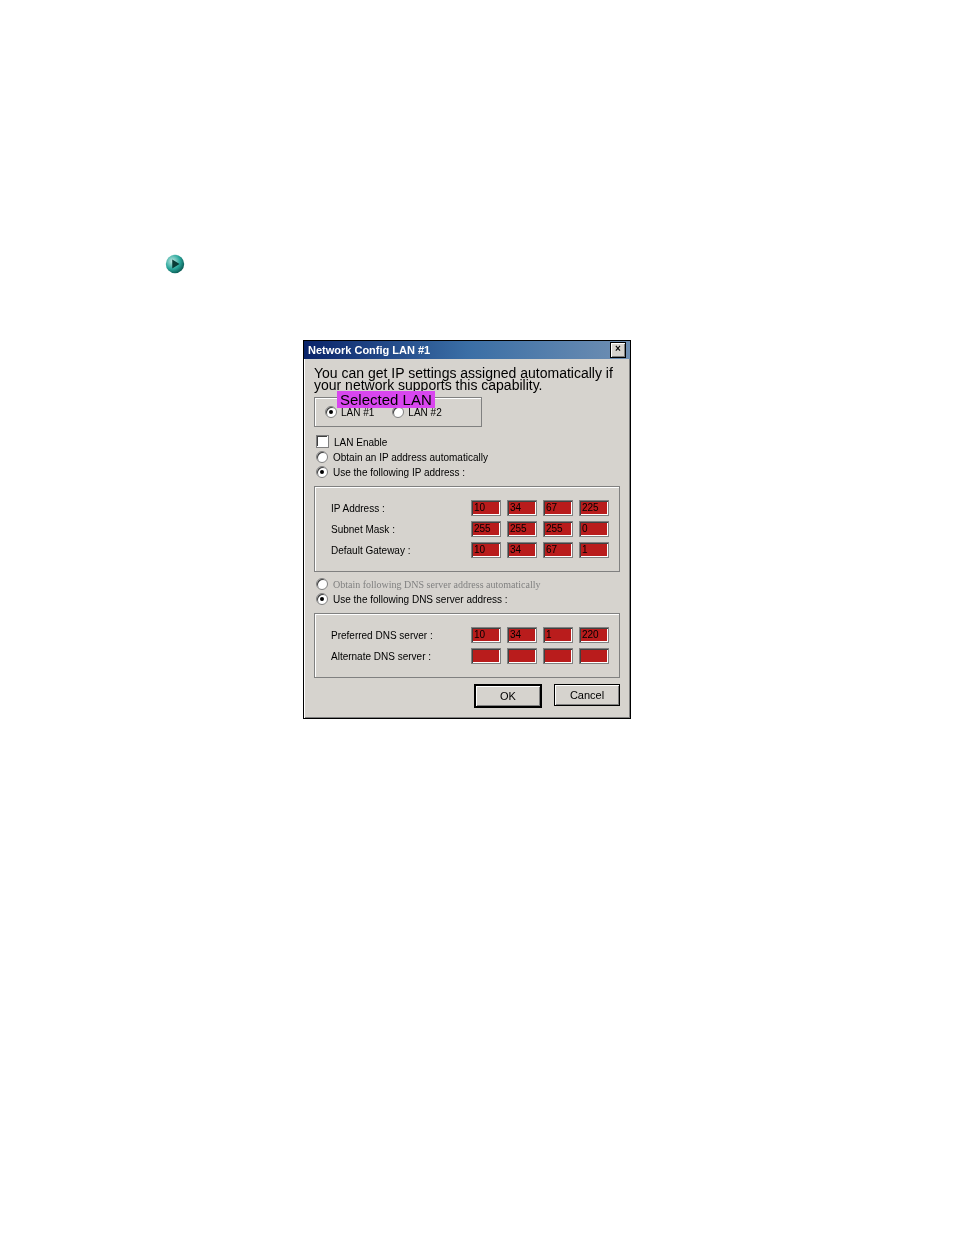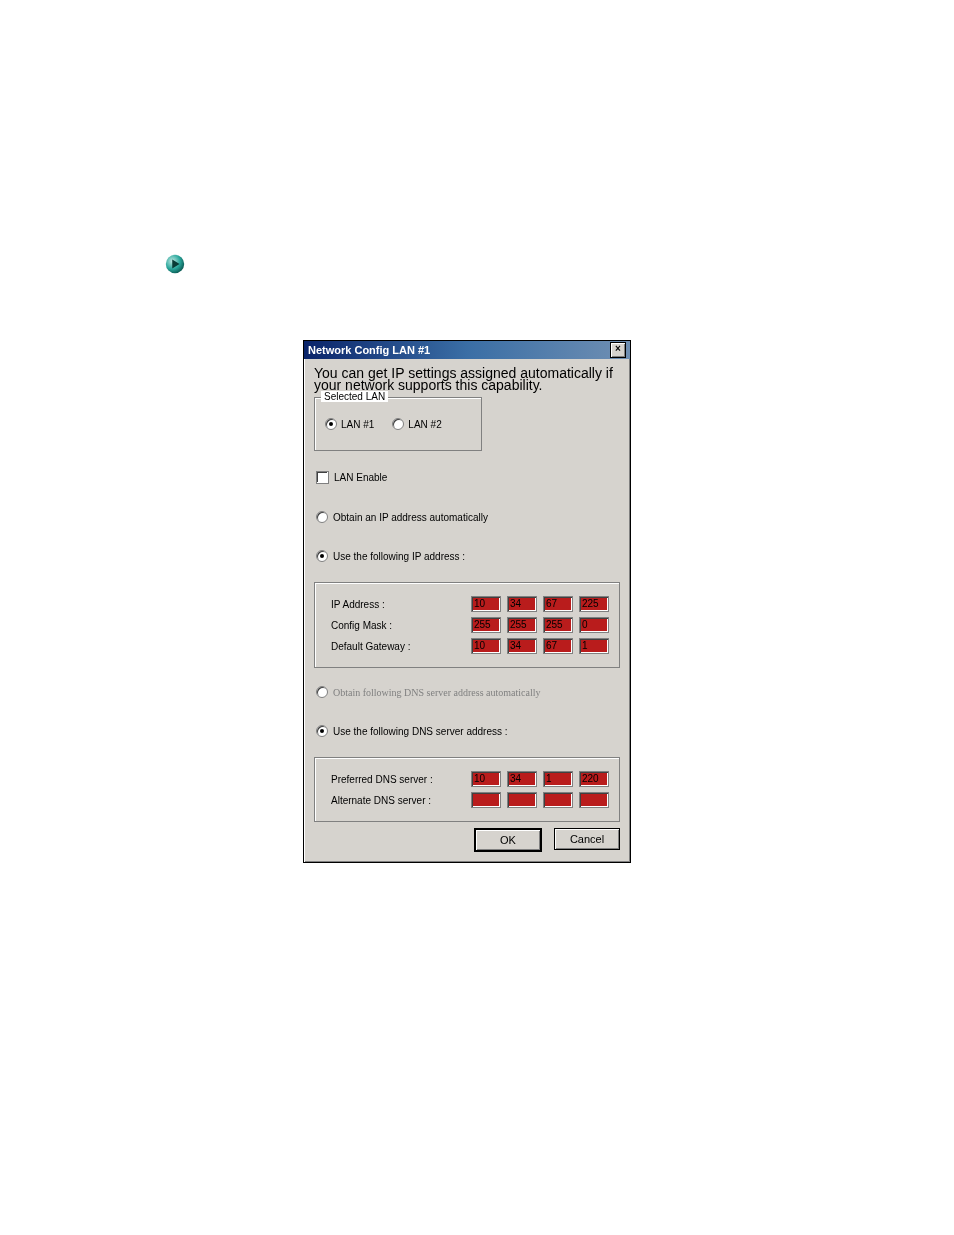--- a/index.html
+++ b/index.html
@@ -24,23 +24,23 @@
     box-shadow:inset 1px 1px 0 #fff, inset -1px -1px 0 #808080;
   }
   .body{padding:8px 10px 10px 10px;}
   .intro{font-size:14px;line-height:12px;margin-bottom:6px;}
   .fieldset{
     position:relative;border:1px solid #808080;
     box-shadow:inset 1px 1px 0 #fff;
     background:#d6d3ce;padding:6px 8px 6px 8px;margin-bottom:8px;
   }
   .legend{
-    position:absolute;top:-7px;left:6px;background:#ffffff;padding:0 3px;font-size:10px;color:#000;
-  }
-  .row{display:flex;align-items:center;font-size:10px;margin:12px 0;gap:5px;}
+    position:absolute;top:-7px;left:22px;background:#d946ef;padding:0 3px;font-size:15px;color:#000;
+  }
+  .row{display:flex;align-items:flex-end;font-size:10px;margin:0 0;gap:5px;}
   .radio-dot,.radio-empty{
     width:10px;height:10px;border-radius:50%;background:#fff;
     border:1px solid #808080;box-shadow:inset -1px -1px 0 #fff, inset 1px 1px 0 #404040;
     display:inline-flex;align-items:center;justify-content:center;flex:0 0 auto;
   }
   .radio-dot::after{content:"";width:4px;height:4px;border-radius:50%;background:#000;display:block;}
   .checkbox{
     width:11px;height:11px;background:#fff;border:1px solid #808080;
     box-shadow:inset -1px -1px 0 #fff, inset 1px 1px 0 #404040;flex:0 0 auto;
   }
@@ -132,21 +132,21 @@
       <div class="ip-row">
         <span class="ip-label">IP Address :</span>
         <span class="octets">
           <span class="octet">10</span>
           <span class="octet">34</span>
           <span class="octet">67</span>
           <span class="octet">225</span>
         </span>
       </div>
       <div class="ip-row">
-        <span class="ip-label">Config Mask :</span>
+        <span class="ip-label">Subnet Mask :</span>
         <span class="octets">
           <span class="octet">255</span>
           <span class="octet">255</span>
           <span class="octet">255</span>
           <span class="octet">0</span>
         </span>
       </div>
       <div class="ip-row">
         <span class="ip-label">Default Gateway :</span>
         <span class="octets">

